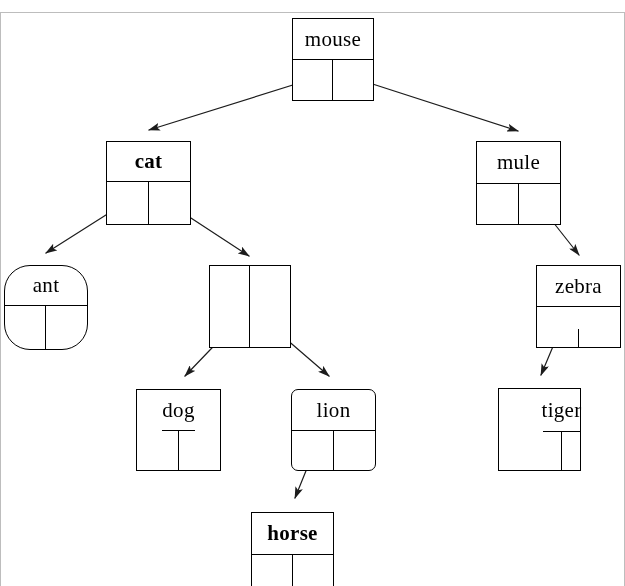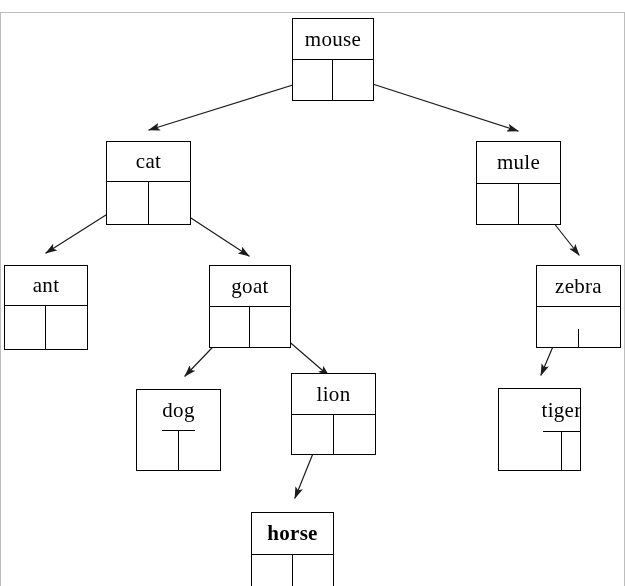--- a/index.html
+++ b/index.html
@@ -82,62 +82,61 @@
     </svg>
   <div id="node-layer">
       <div class="node" style="left: 291px; top: 5px; width: 82px; height: 83px;">
         <div class="node-label" style="height: 41px;">mouse</div>
         <div class="node-cells">
           <div class="cell left"></div>
           <div class="cell right"></div>
         </div>
       </div>
       <div class="node" style="left: 105px; top: 128px; width: 85px; height: 84px;">
-        <div class="node-label" style="height: 40px;">cat</div>
+        <div class="node-label" style="height: 40px; font-weight: bold;">cat</div>
         <div class="node-cells">
           <div class="cell left"></div>
           <div class="cell right"></div>
         </div>
       </div>
       <div class="node" style="left: 475px; top: 128px; width: 85px; height: 84px;">
         <div class="node-label" style="height: 42px;">mule</div>
         <div class="node-cells">
           <div class="cell left"></div>
           <div class="cell right"></div>
         </div>
       </div>
-      <div class="node" style="left: 3px; top: 252px; width: 84px; height: 85px;">
+      <div class="node" style="left: 3px; top: 252px; width: 84px; height: 85px; border-radius: 26px;">
         <div class="node-label" style="height: 40px;">ant</div>
         <div class="node-cells">
           <div class="cell left"></div>
           <div class="cell right"></div>
         </div>
       </div>
       <div class="node" style="left: 208px; top: 252px; width: 82px; height: 83px;">
-        <div class="node-label" style="height: 41px;">goat</div>
         <div class="node-cells">
           <div class="cell left"></div>
           <div class="cell right"></div>
         </div>
       </div>
       <div class="node" style="left: 535px; top: 252px; width: 85px; height: 83px; gap: 22px;">
         <div class="node-label" style="height: 41px;">zebra</div>
         <div class="node-cells">
           <div class="cell left"></div>
           <div class="cell right"></div>
         </div>
       </div>
       <div class="node" style="left: 135px; top: 376px; width: 85px; height: 82px; align-items: center;">
         <div class="node-label" style="height: 41px;">dog</div>
         <div class="node-cells">
           <div class="cell left"></div>
           <div class="cell right"></div>
         </div>
       </div>
-      <div class="node" style="left: 290px; top: 360px; width: 85px; height: 82px;">
+      <div class="node" style="left: 290px; top: 376px; width: 85px; height: 82px; border-radius: 7px;">
         <div class="node-label" style="height: 41px;">lion</div>
         <div class="node-cells">
           <div class="cell left"></div>
           <div class="cell right"></div>
         </div>
       </div>
       <div class="node" style="left: 497px; top: 375px; width: 83px; height: 83px; padding-left: 44px;">
         <div class="node-label" style="height: 43px;">tiger</div>
         <div class="node-cells">
           <div class="cell left"></div>

